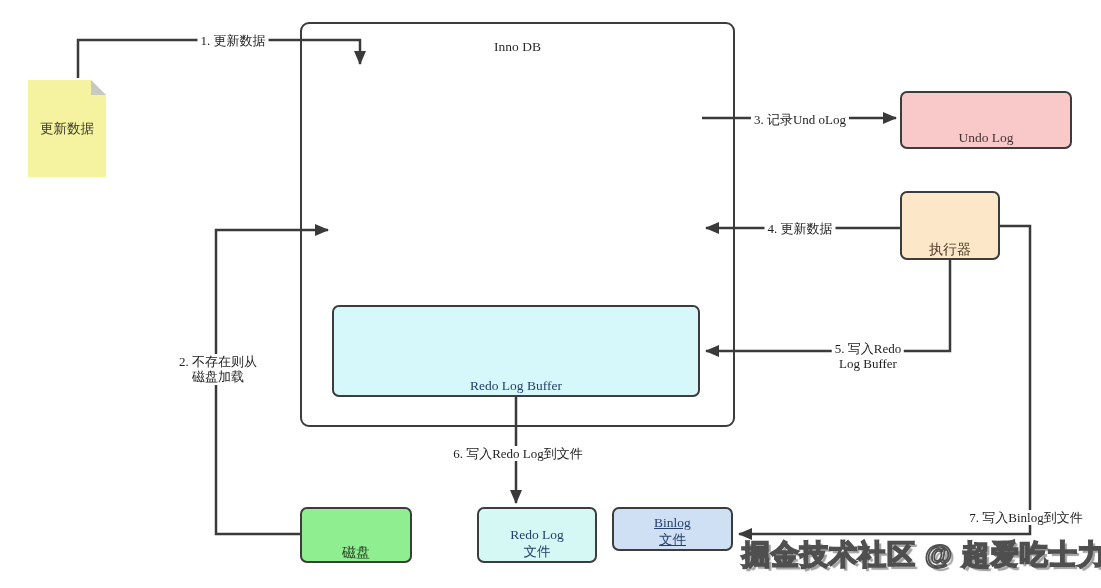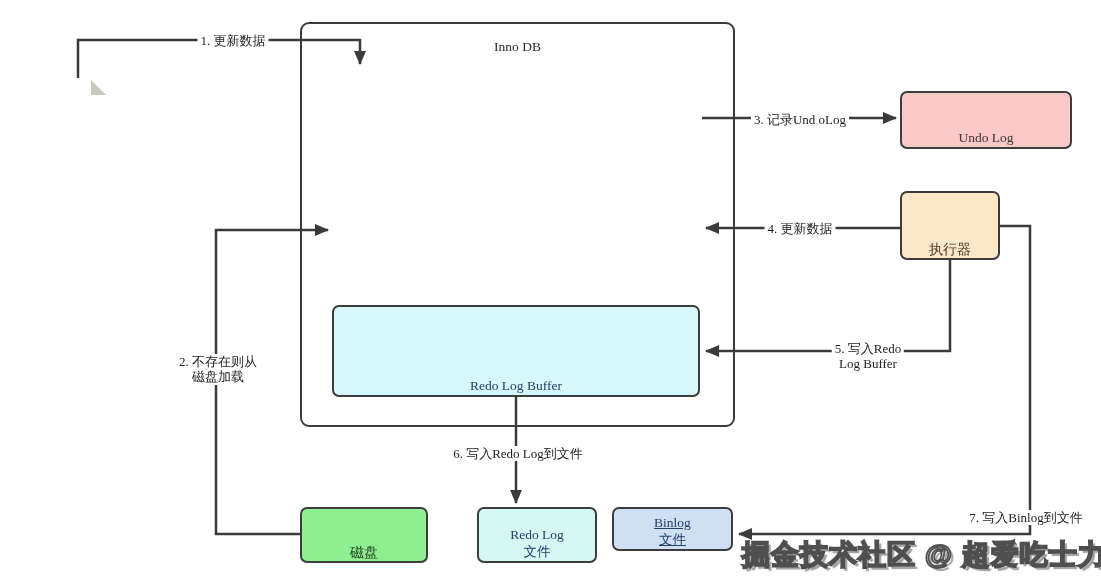--- a/index.html
+++ b/index.html
@@ -27,21 +27,21 @@
   #inno-db{
     left:300px;top:22px;width:435px;height:405px;
     background:#ffffff;border-radius:9px;
     justify-content:flex-start;
   }
   #inno-db-title{margin-top:15px;color:#2b2b2b;}
   #buffer-pool{left:332px;top:68px;width:370px;height:197px;background:var(--buffer-pool-fill,#d5f7cf);color:var(--buffer-pool-text,#2d5c38);}
   #redo-log-buffer{left:332px;top:305px;width:368px;height:92px;background:var(--redo-log-buffer-fill,#d7f8fb);color:var(--log-text,#24406b);}
   #undo-log{left:900px;top:91px;width:172px;height:58px;background:var(--undo-log-fill,#f9c9c9);color:var(--undo-log-text,#443232);}
   #executor{left:900px;top:191px;width:100px;height:69px;background:var(--executor-fill,#fce8c9);color:var(--executor-text,#4d3b28);font-size:14px;}
-  #disk{left:300px;top:507px;width:128px;height:56px;background:var(--disk-fill,#8fee8f);color:var(--disk-text,#233c23);font-size:14px;}
+  #disk{left:300px;top:507px;width:112px;height:56px;background:var(--disk-fill,#8fee8f);color:var(--disk-text,#233c23);font-size:14px;}
   #redo-log-file{left:457px;top:507px;width:120px;height:56px;background:var(--redo-log-file-fill,#d6f8f4);color:var(--log-text,#24406b);margin-left:20px;}
   #binlog-file{left:612px;top:507px;width:121px;height:44px;background:var(--binlog-file-fill,#cfe0f5);color:var(--log-text,#24406b);text-decoration:underline;}
 
   #note{
     position:absolute;left:28px;top:80px;width:78px;height:97px;
     background:var(--note-fill,#f6f3a0);
     clip-path:polygon(0 0, calc(100% - 15px) 0, 100% 15px, 100% 100%, 0 100%);
     display:flex;align-items:center;justify-content:center;
     font-size:13.5px;color:#3c3c30;
   }
@@ -97,20 +97,23 @@
   </div>
   <div class="node" id="redo-log-file">
     <span>Redo Log</span>
     <span>文件</span>
   </div>
   <div class="node" id="binlog-file">
     <span>Binlog</span>
     <span>文件</span>
   </div>
 
+  <div id="note">
+    <span>更新数据</span>
+  </div>
   <svg id="note-fold" width="15" height="15">
     <polygon points="0,0 15,15 0,15" fill="#c9c9c0"></polygon>
   </svg>
 
   <svg class="wires" width="1101" height="588">
     <defs>
       <marker id="arrow" markerUnits="userSpaceOnUse" markerWidth="14" markerHeight="12" refX="13" refY="6" orient="auto">
         <path d="M0,0 L14,6 L0,12 Z" fill="#3a3a3a"></path>
       </marker>
     </defs>

